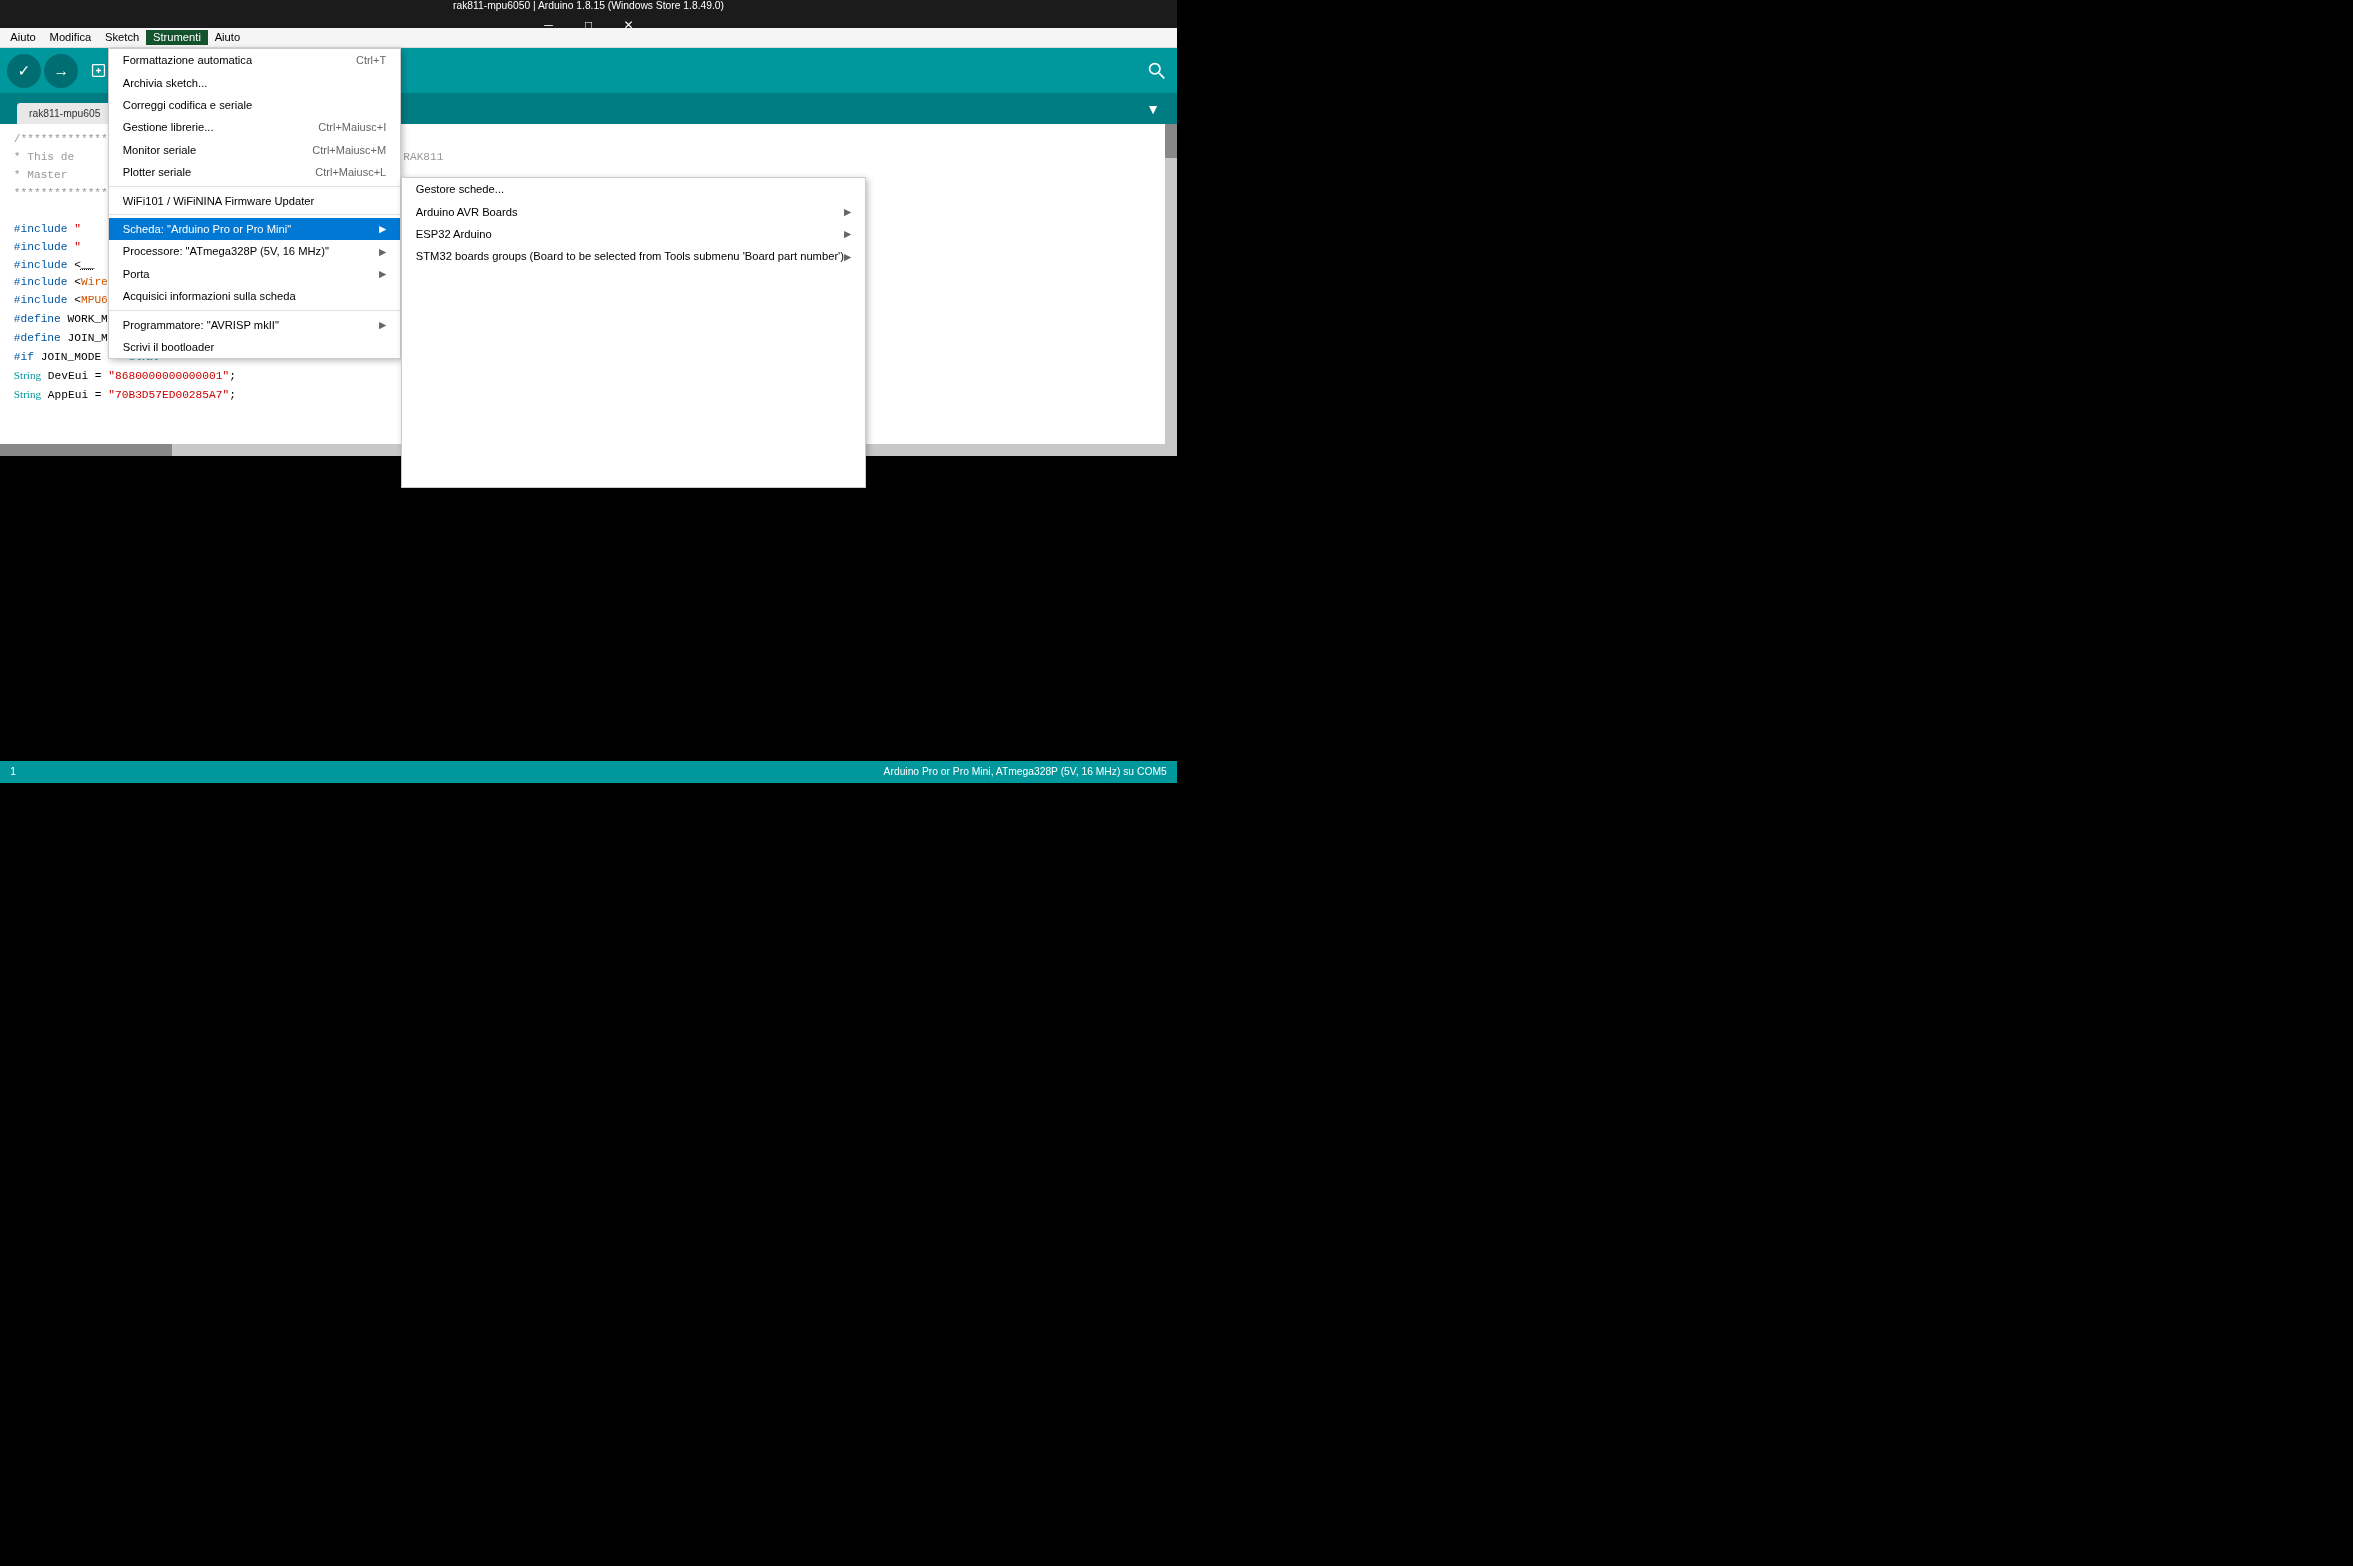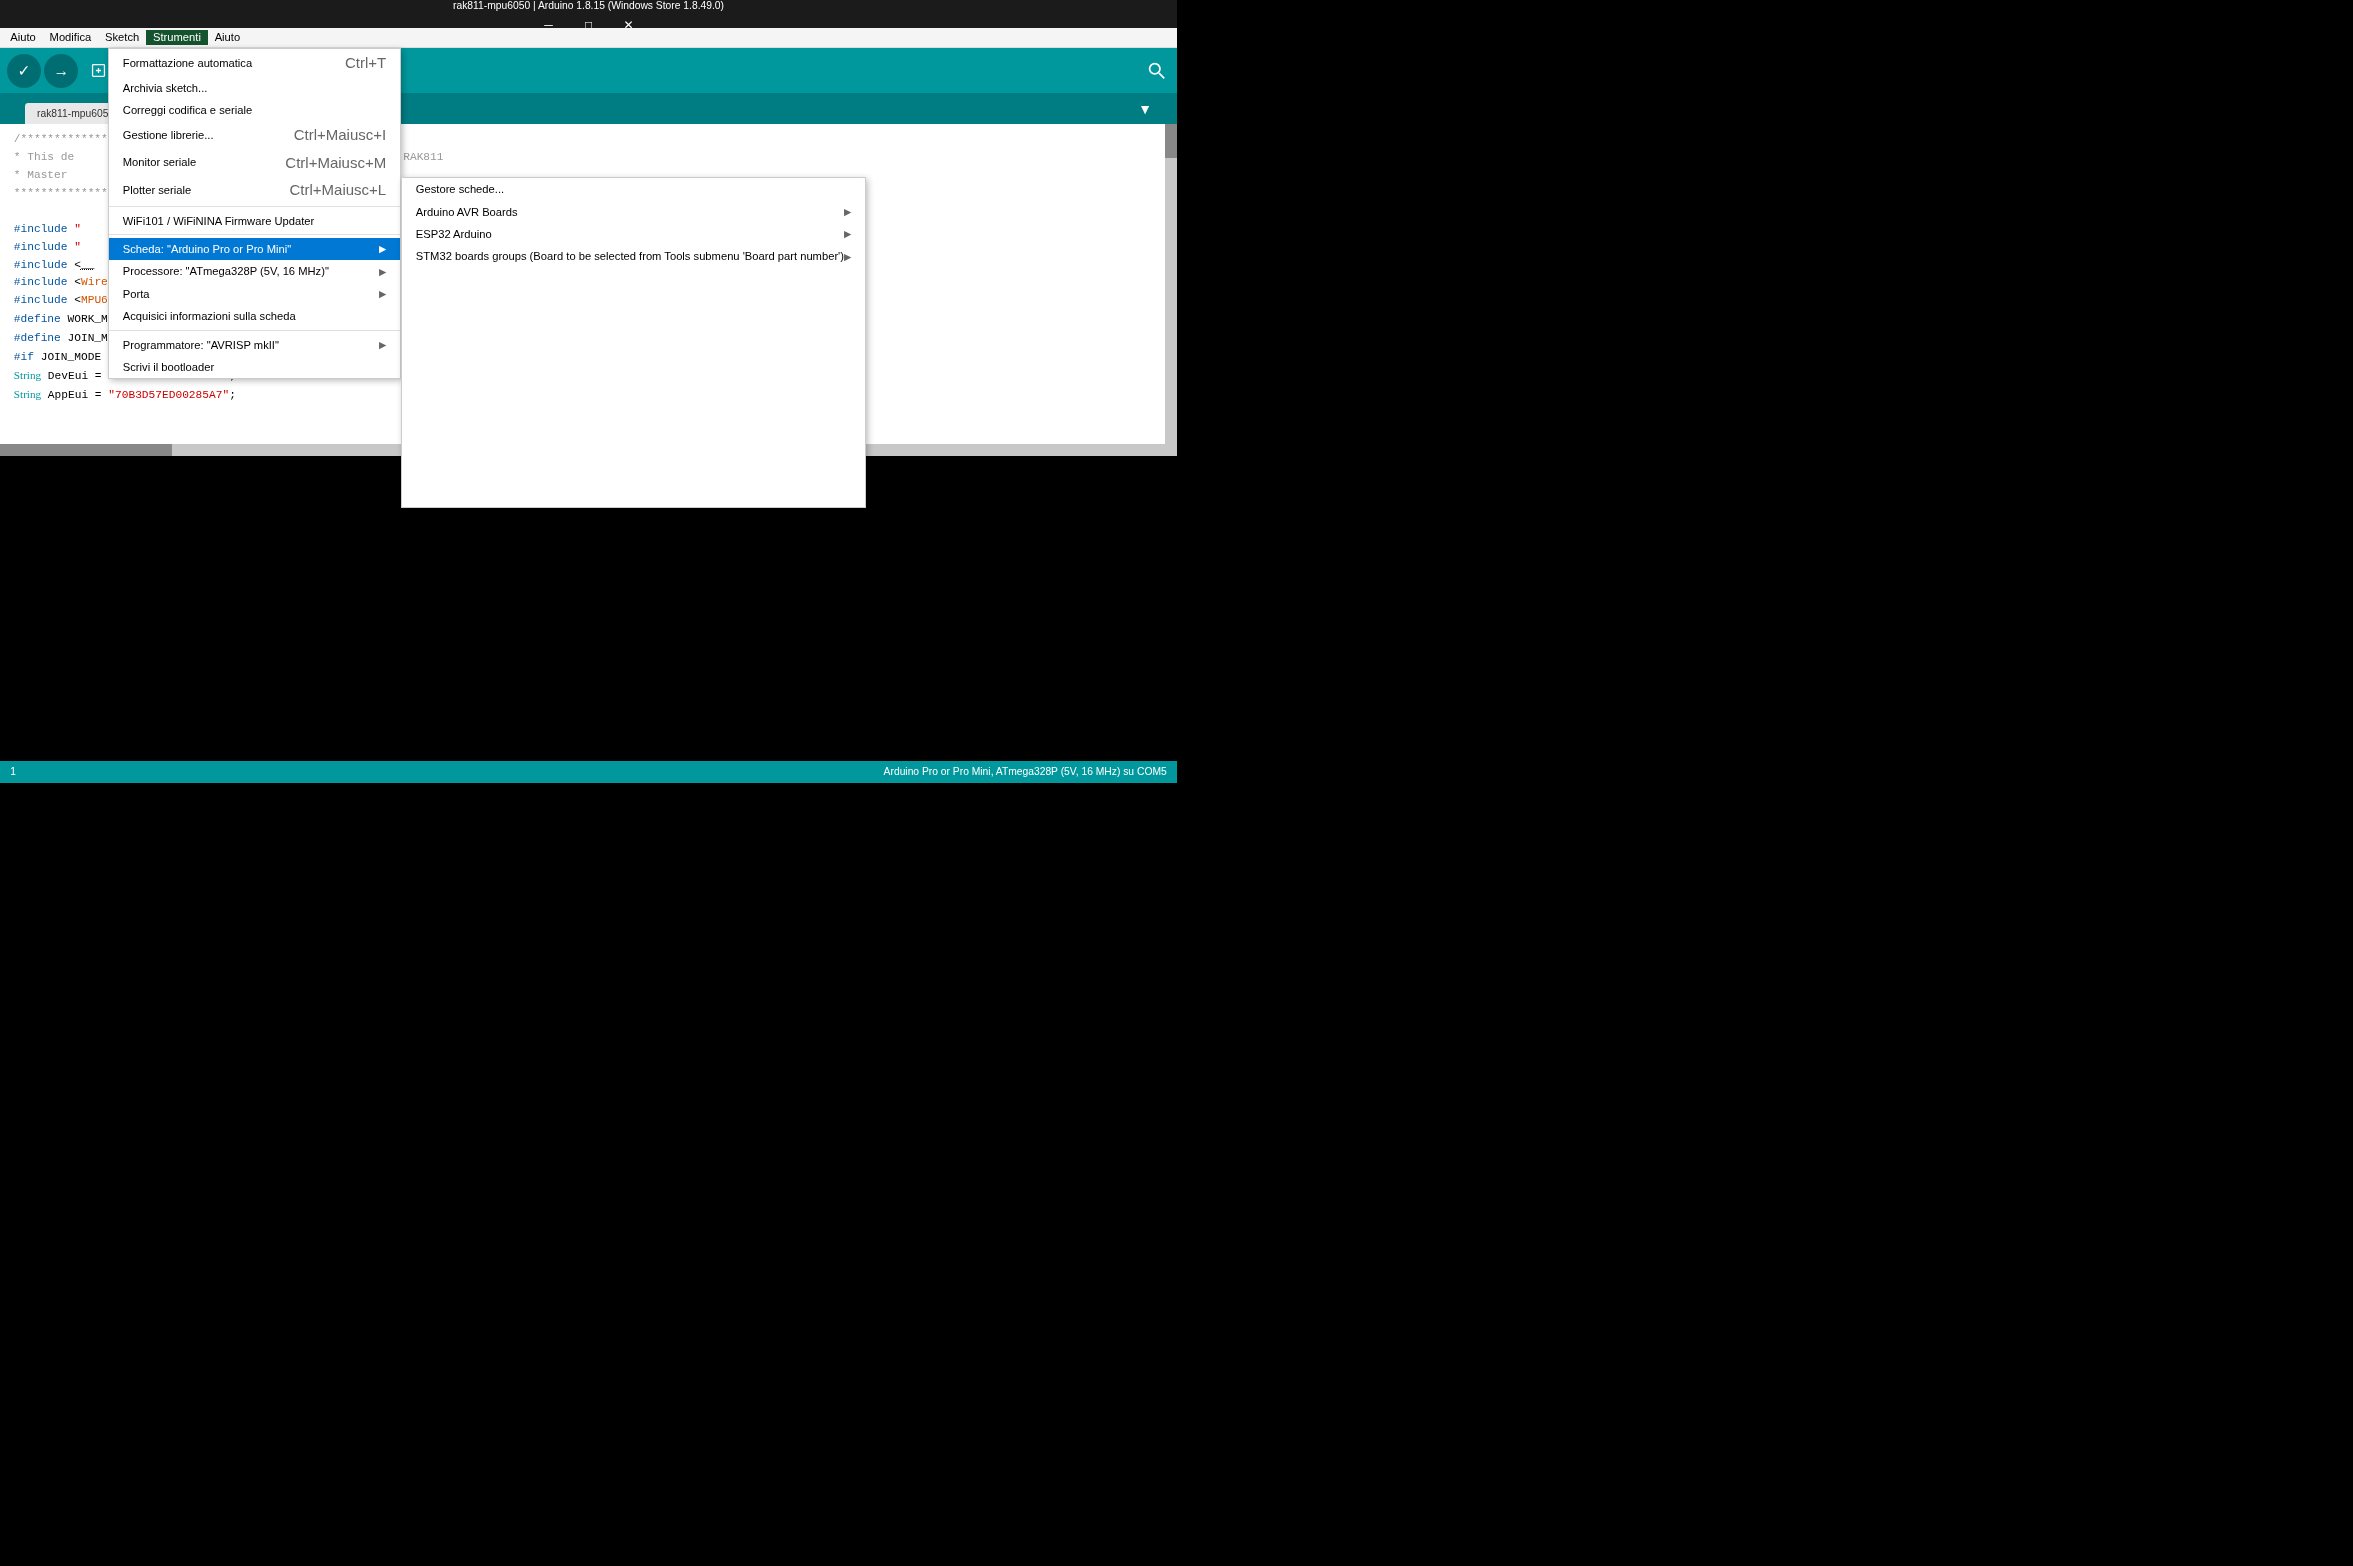--- a/index.html
+++ b/index.html
@@ -107,21 +107,21 @@
       font-size: 15.5px;
       cursor: pointer;
     }
 
     
     .tab-bar {
       background: #007d83;
       height: 31px;
       display: flex;
       align-items: flex-end;
-      padding: 0 25px;
+      padding: 0 17px;
       position: relative;
     }
     .tab {
       background: #e8e8e8;
       padding: 5.2px 12px;
       font-size: 10.3px;
       border-top-left-radius: 3.4px;
       border-top-right-radius: 3.4px;
       cursor: pointer;
       color: #333;
@@ -189,21 +189,21 @@
       display: flex;
       align-items: center;
       justify-content: space-between;
       color: #000;
       white-space: nowrap;
     }
     .dropdown-item.highlighted { background: #0078d4; color: #fff; }
     .dropdown-item .shortcut {
       color: #666;
       margin-left: 34px;
-      font-size: 15px;
+      font-size: 11px;
     }
     .dropdown-item .arrow {
       font-size: 9.5px;
       color: #666;
     }
     .dropdown-item.highlighted .arrow { color: #fff; }
     .dropdown-separator {
       height: 0.9px;
       background: #e0e0e0;
       margin: 2.6px 0;

